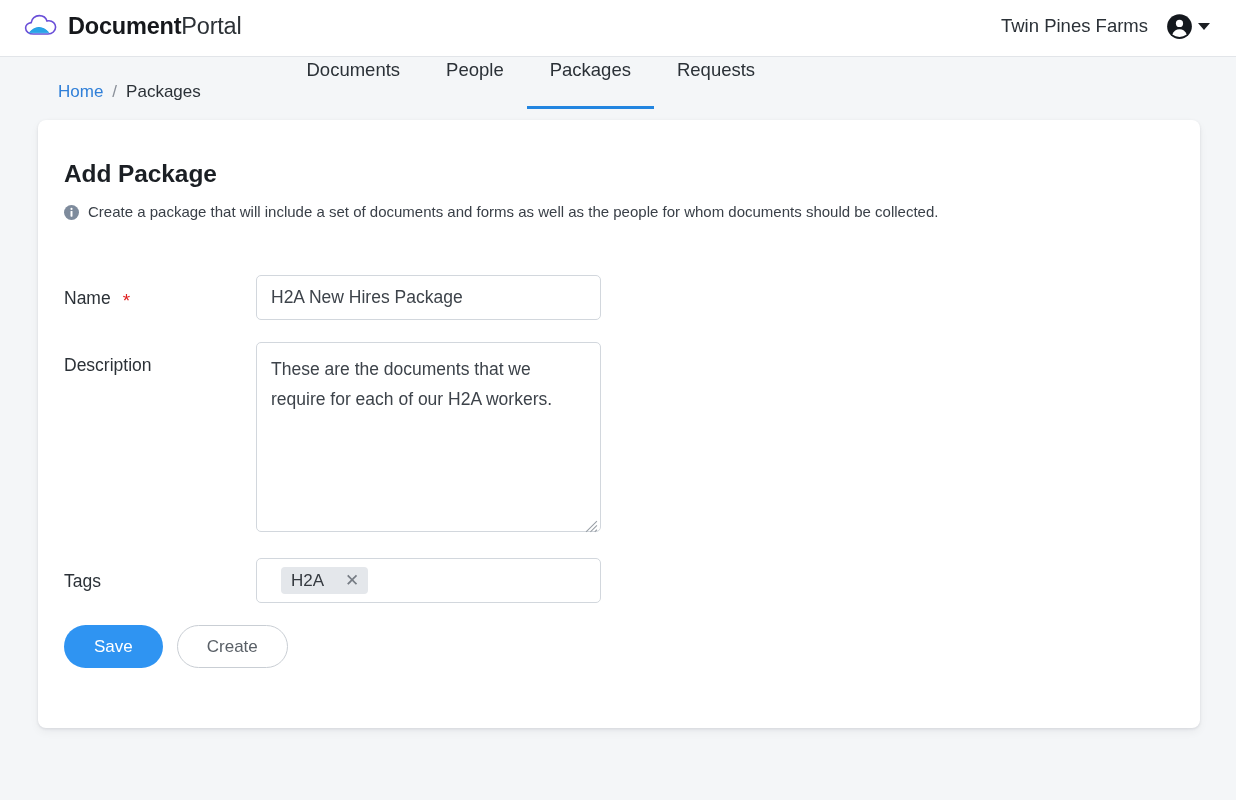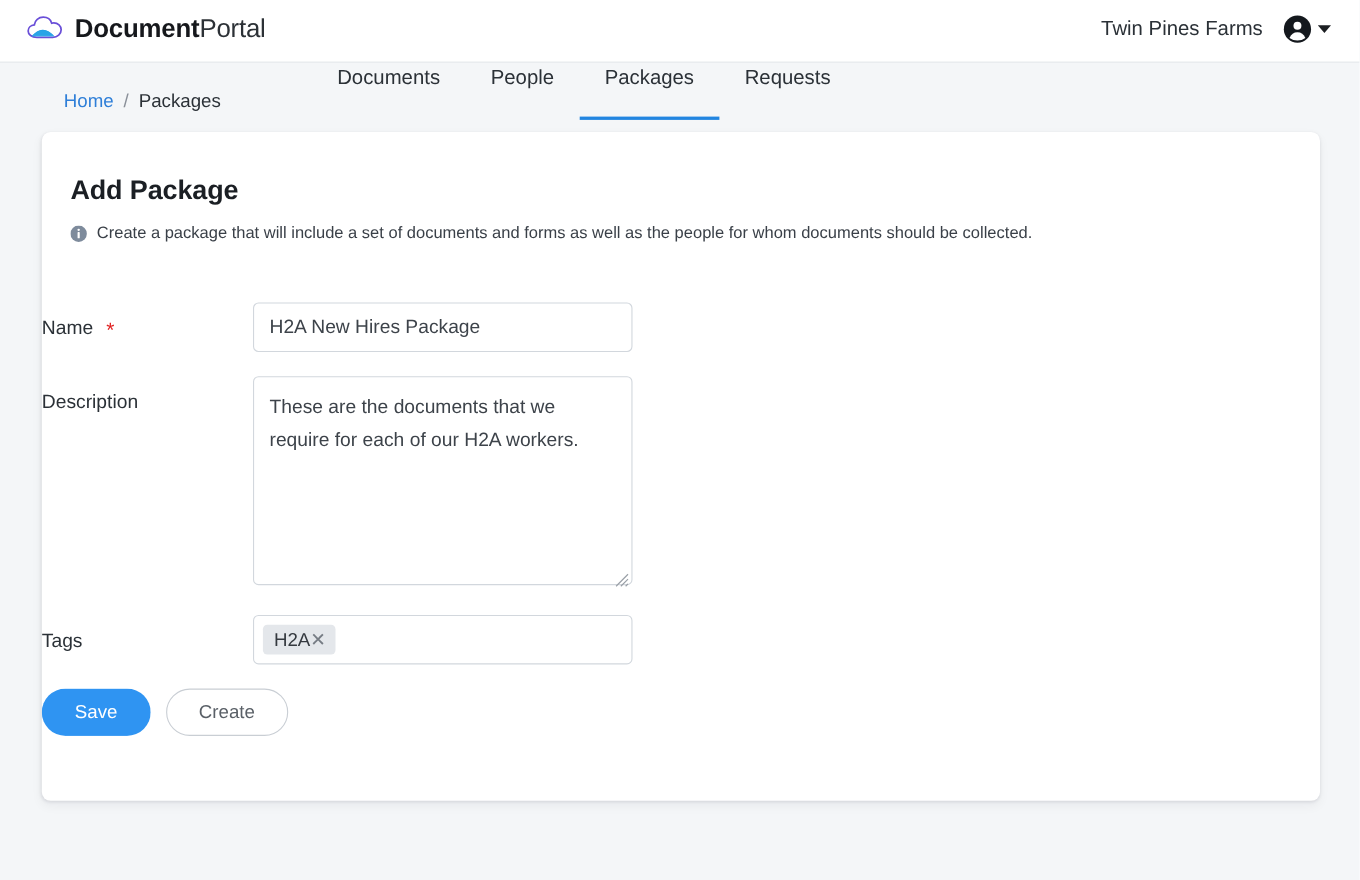--- a/index.html
+++ b/index.html
@@ -133,21 +133,21 @@
     align-items: flex-start;
     gap: 9px;
     padding-left: 26px;
     margin-top: 15px;
     font-size: 15px;
     color: #3a4048;
   }
   .info-icon { width: 15px; height: 15px; flex: none; margin-top: 2px; display:block; }
 
   
-  .form { margin-top: 55px; }
+  .form { padding-left: 26px; margin-top: 55px; }
   .form-row {
     display: flex;
     align-items: flex-start;
     margin-bottom: 22px;
   }
   .form-label {
     width: 192px;
     flex: none;
     font-size: 17.5px;
     color: #2b3137;
@@ -203,27 +203,28 @@
     background: #fff;
     display: flex;
     align-items: center;
     padding: 0 8px;
     gap: 6px;
     cursor: text;
   }
   .tag-chip {
     display: inline-flex;
     align-items: center;
-    gap: 0;
+    gap: 21px;
     background: #e4e7eb;
     border-radius: 4px;
     padding: 5px 9px 5px 10px;
     font-size: 17px;
     color: #34393f;
     line-height: 1;
+    margin-left: 16px;
   }
   .tag-x {
     color: #767c84;
     font-size: 17px;
     cursor: pointer;
     line-height: 1;
   }
 
   
   .actions {

